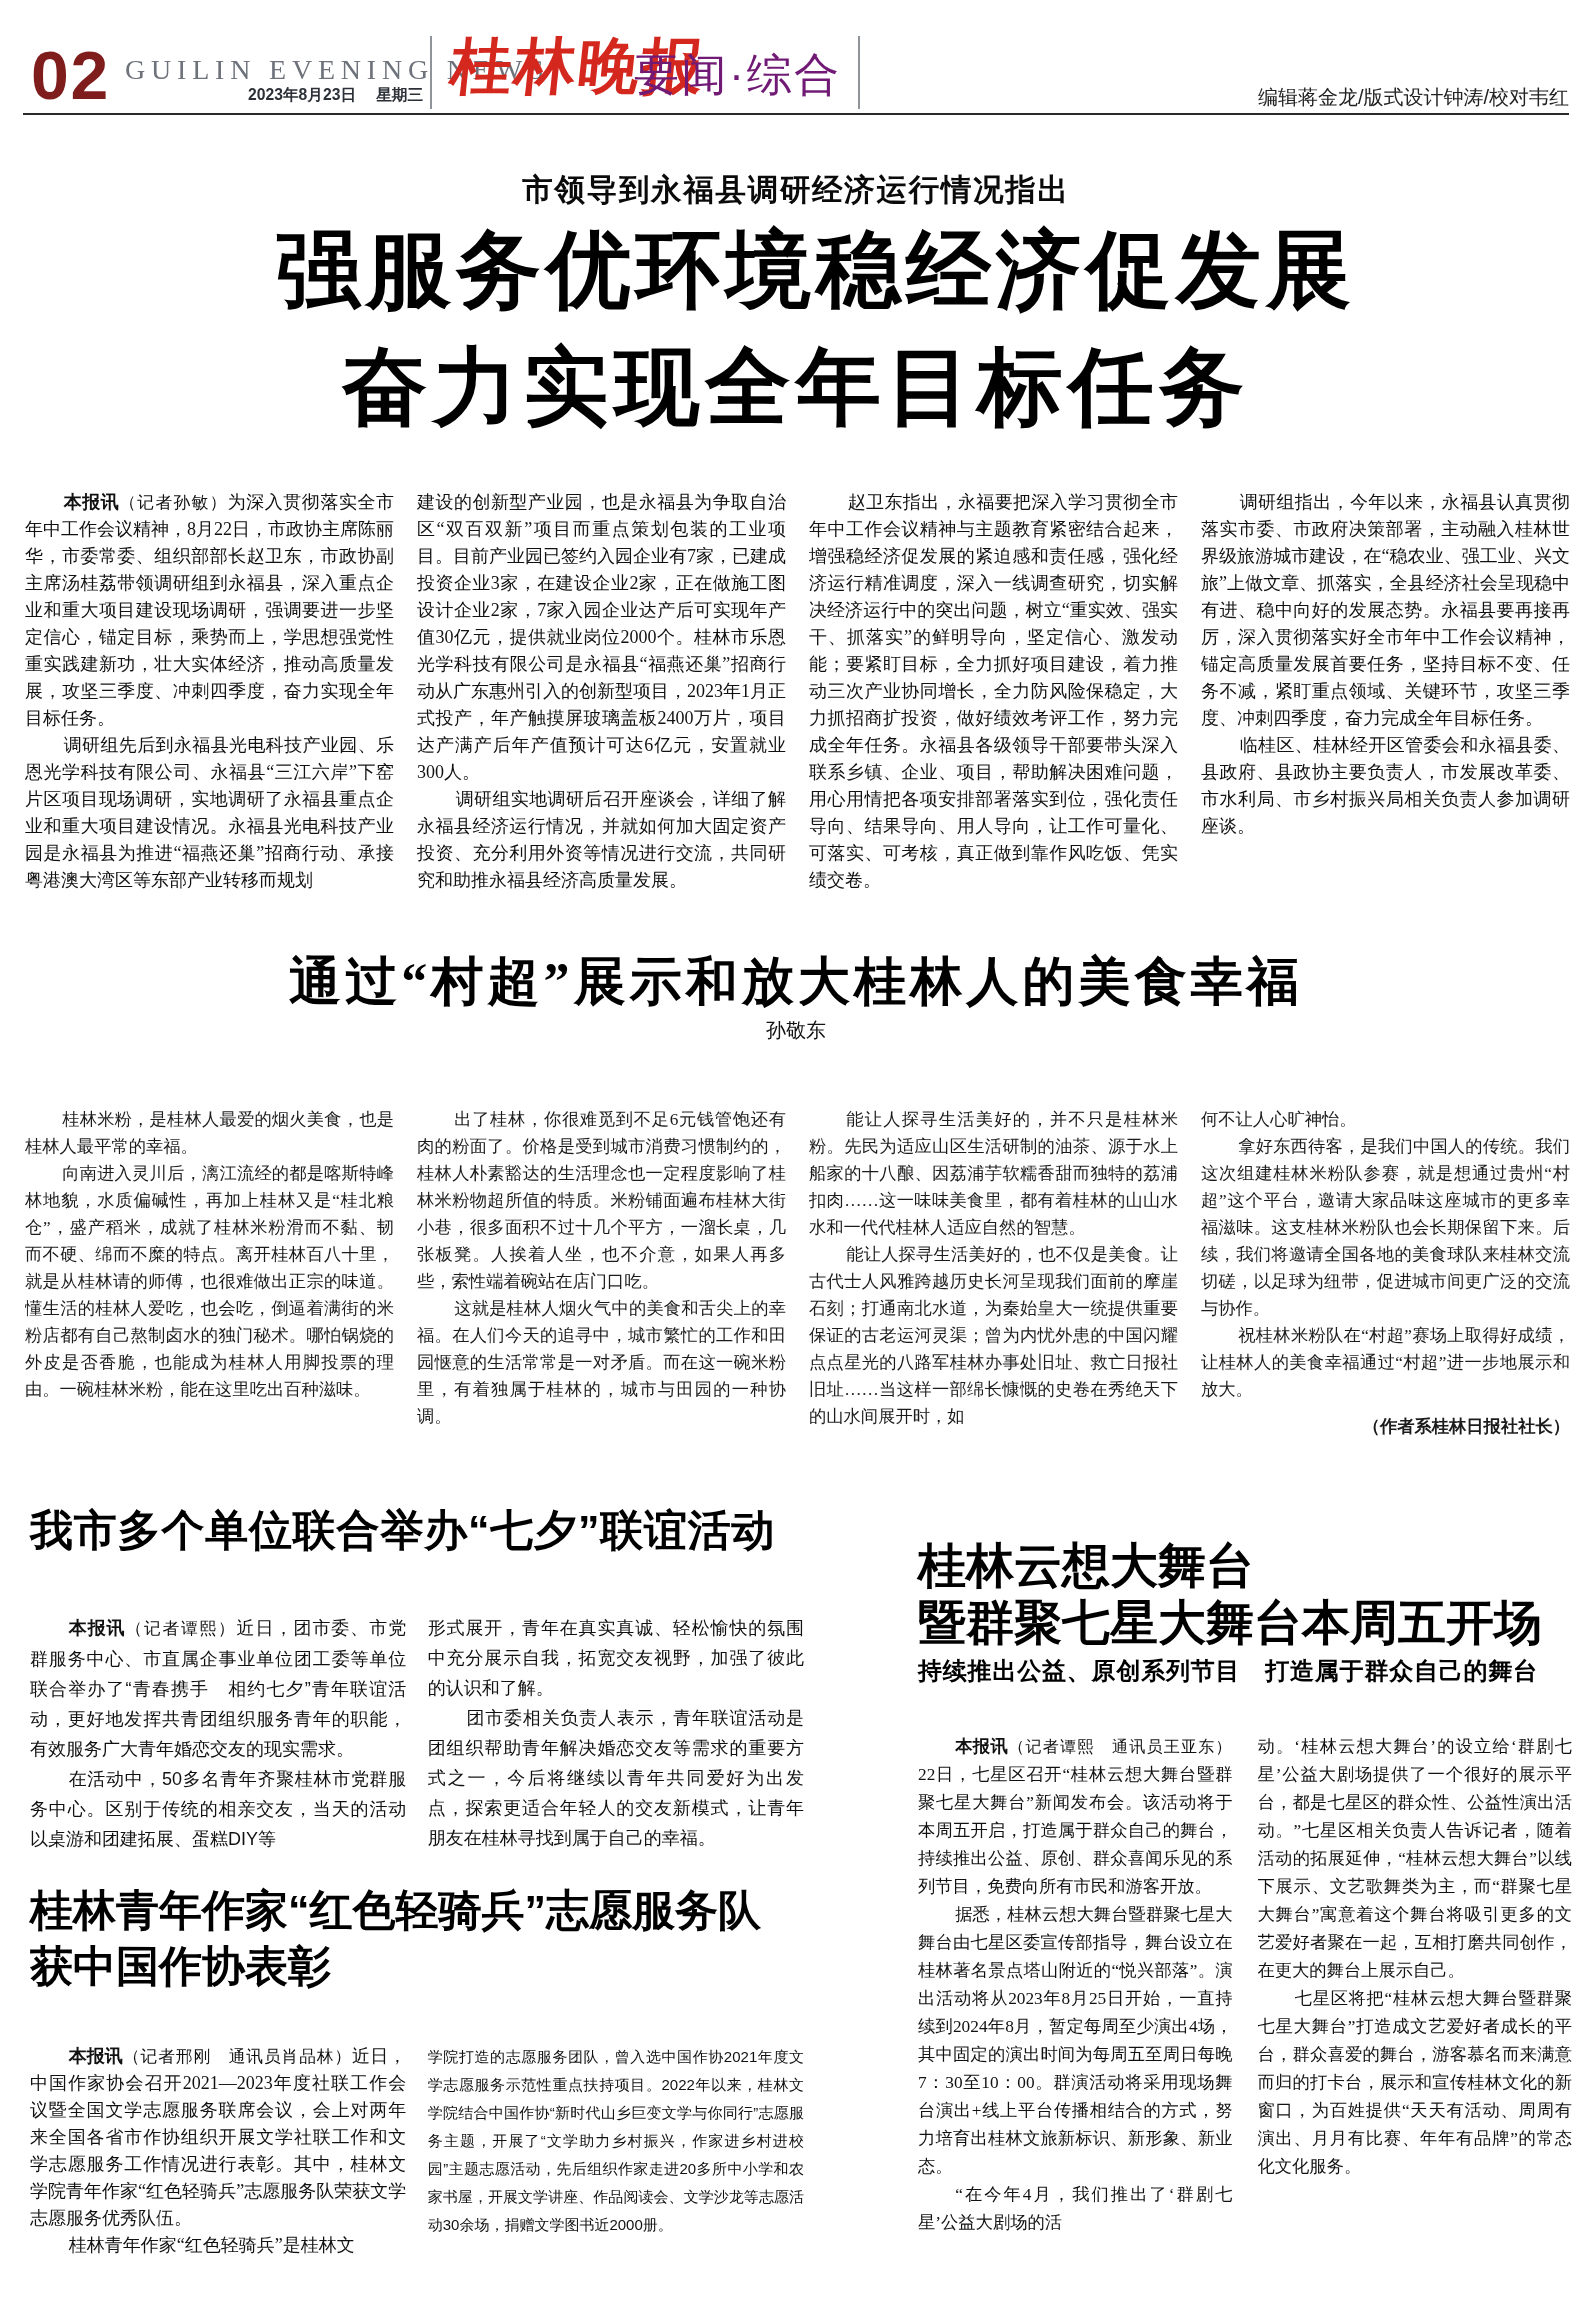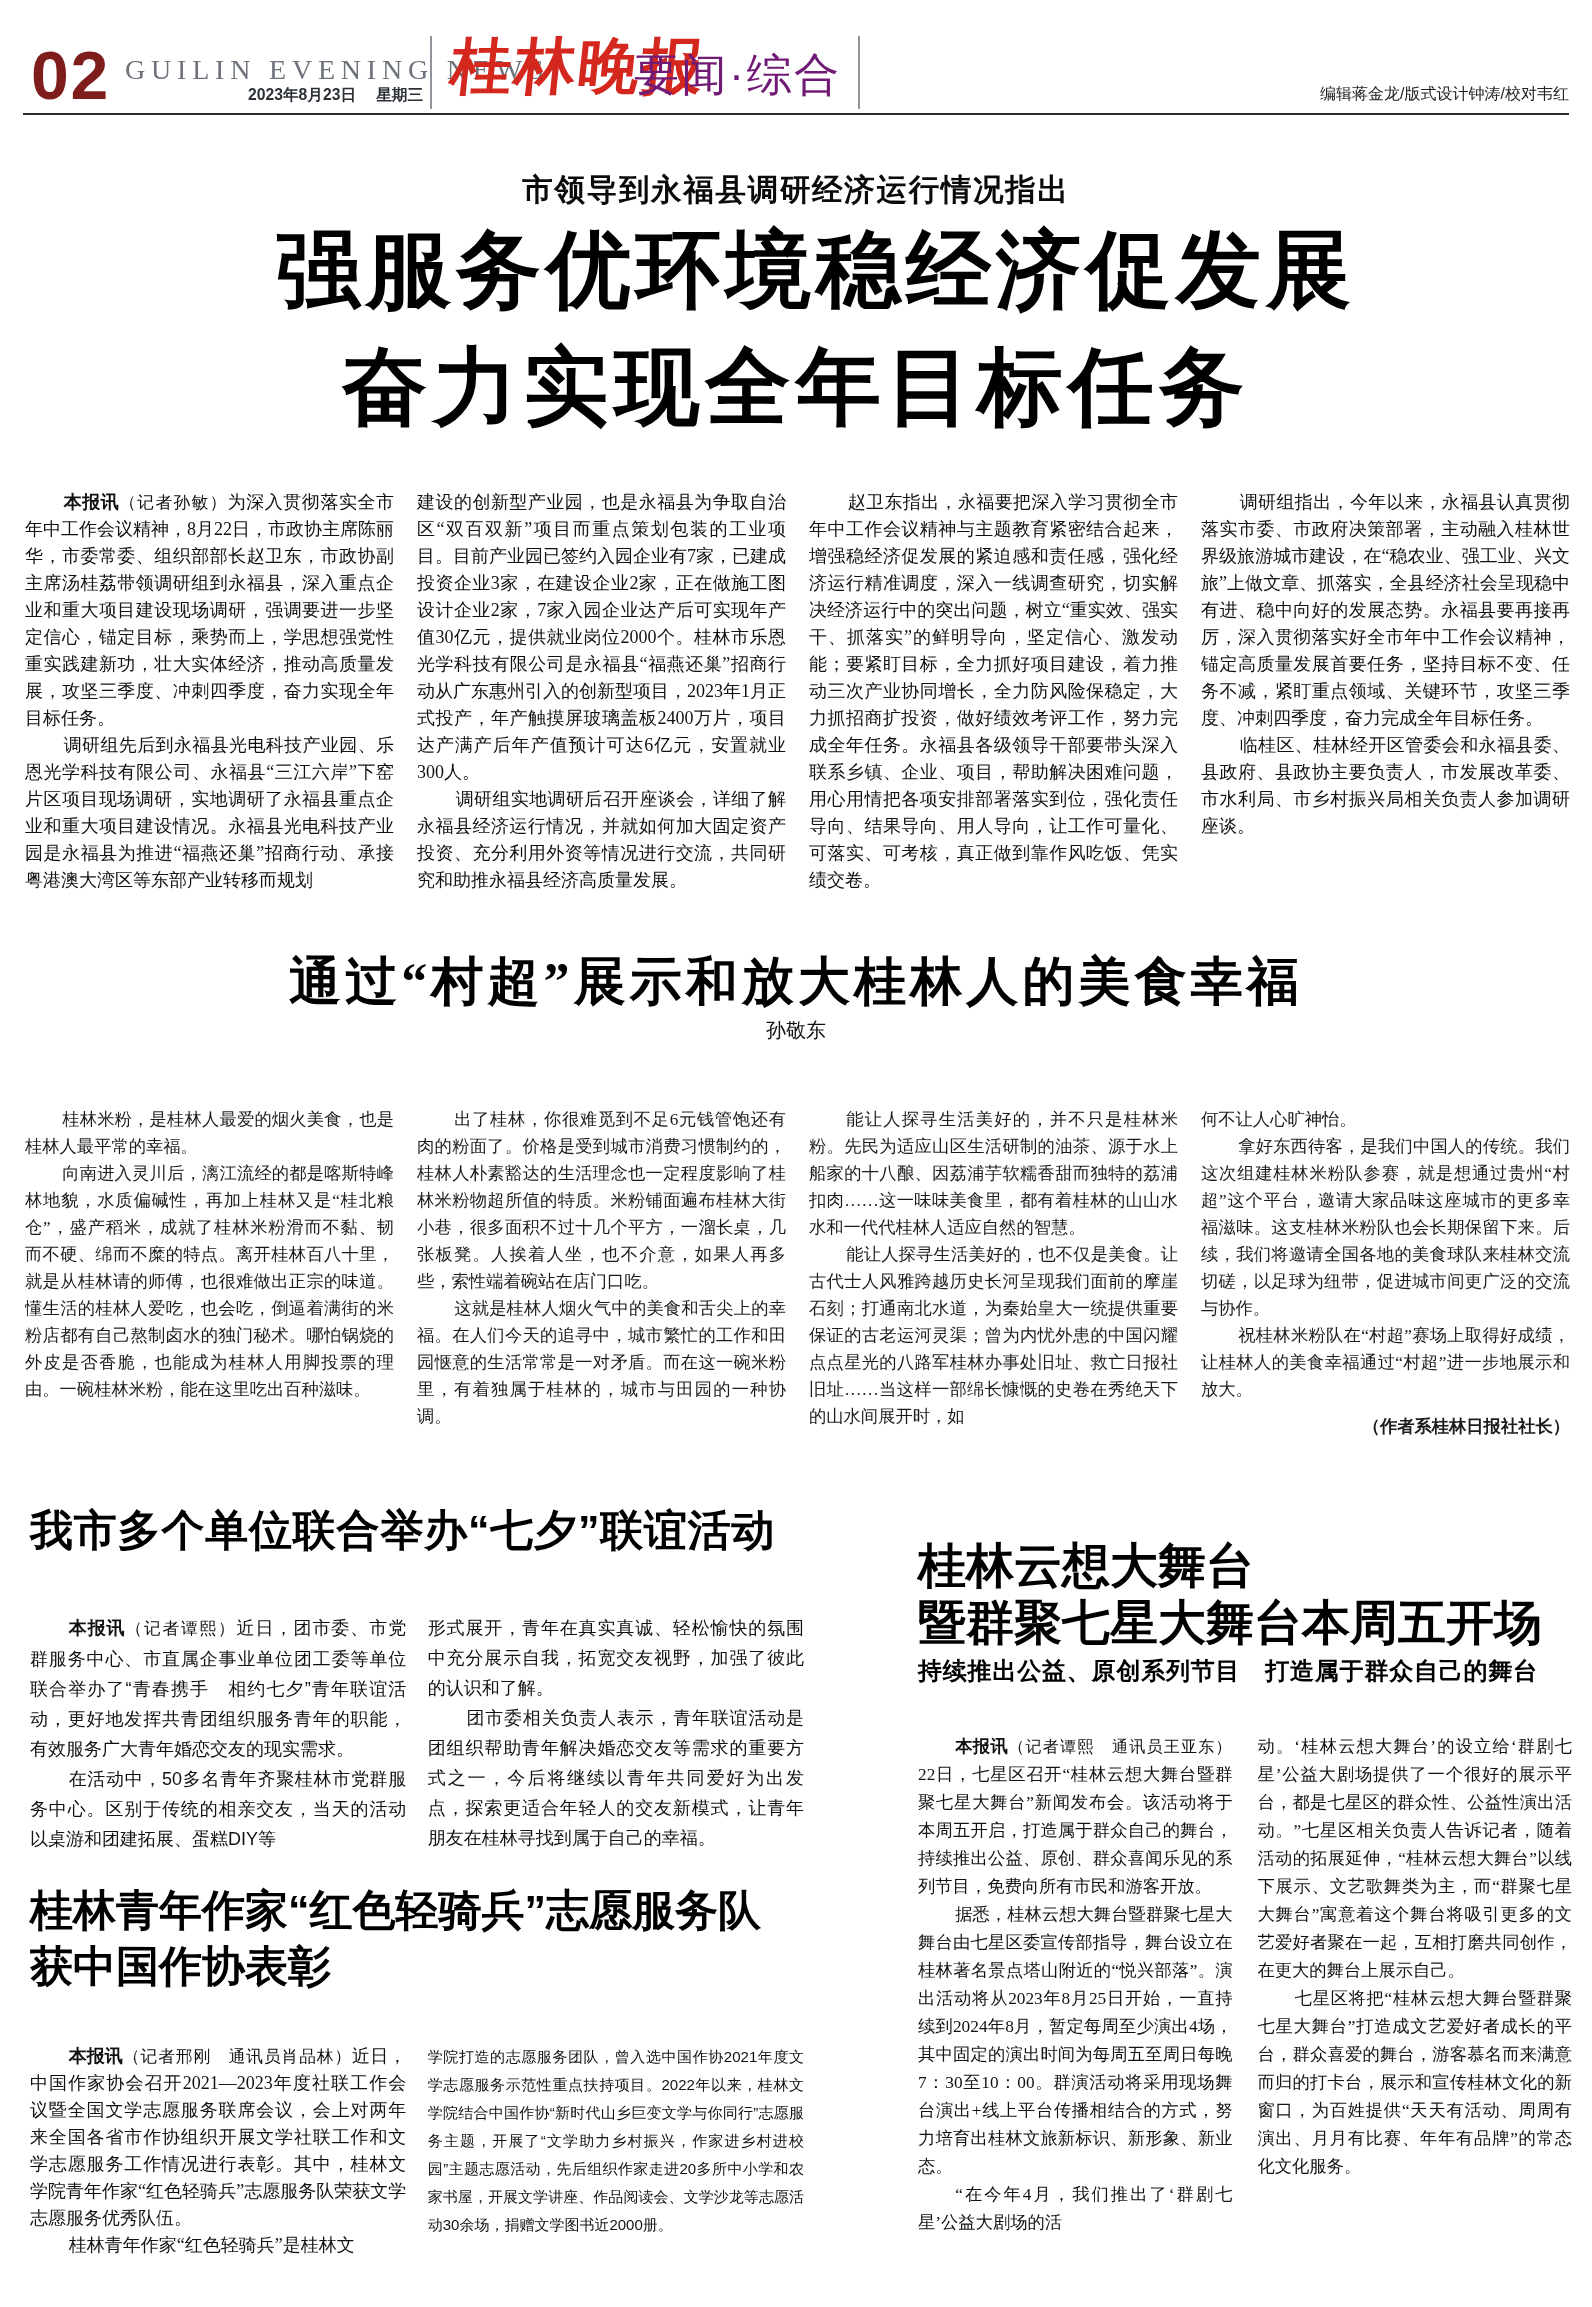--- a/index.html
+++ b/index.html
@@ -14,21 +14,21 @@
   .pubdate{position:absolute;left:248px;top:85px;font-size:15.7px;font-weight:700;color:#2b2f36;
            font-family:"Liberation Sans","DejaVu Sans",sans-serif;}
   .pubdate .weekday{margin-left:20px;}
   .vr{position:absolute;top:36px;height:73px;width:1.7px;background:#8f949b;}
   .vr1{left:430px;}
   .vr2{left:858px;}
   .masthead{position:absolute;left:451px;top:35px;font-size:61px;line-height:1.05;font-weight:900;color:#d4281f;
             transform:skewX(-6deg);letter-spacing:2.5px;font-family:"Liberation Serif","DejaVu Serif",serif;}
   .sectiontitle{position:absolute;left:634px;top:45px;font-size:45px;font-weight:400;color:#701a75;
             letter-spacing:2.5px;font-family:"Liberation Sans","DejaVu Sans",sans-serif;}
-  .staff{position:absolute;right:23px;top:84px;font-size:16px;color:#222;
+  .staff{position:absolute;right:23px;top:84px;font-size:20px;color:#222;
          font-family:"Liberation Sans","DejaVu Sans",sans-serif;}
   .hrule{position:absolute;left:23px;right:23px;top:113px;height:1.7px;background:#2a2a2a;}
 
   
   .cols{display:flex;}
   .col{flex:1 1 0;overflow:hidden;text-align:justify;margin-top:12px;}
   p.para{margin:0;text-indent:2.15em;}
   p.noindent{text-indent:0;}
   b.lead{font-weight:800;}
   span.rep{font-size:0.93em;letter-spacing:0.8px;}

